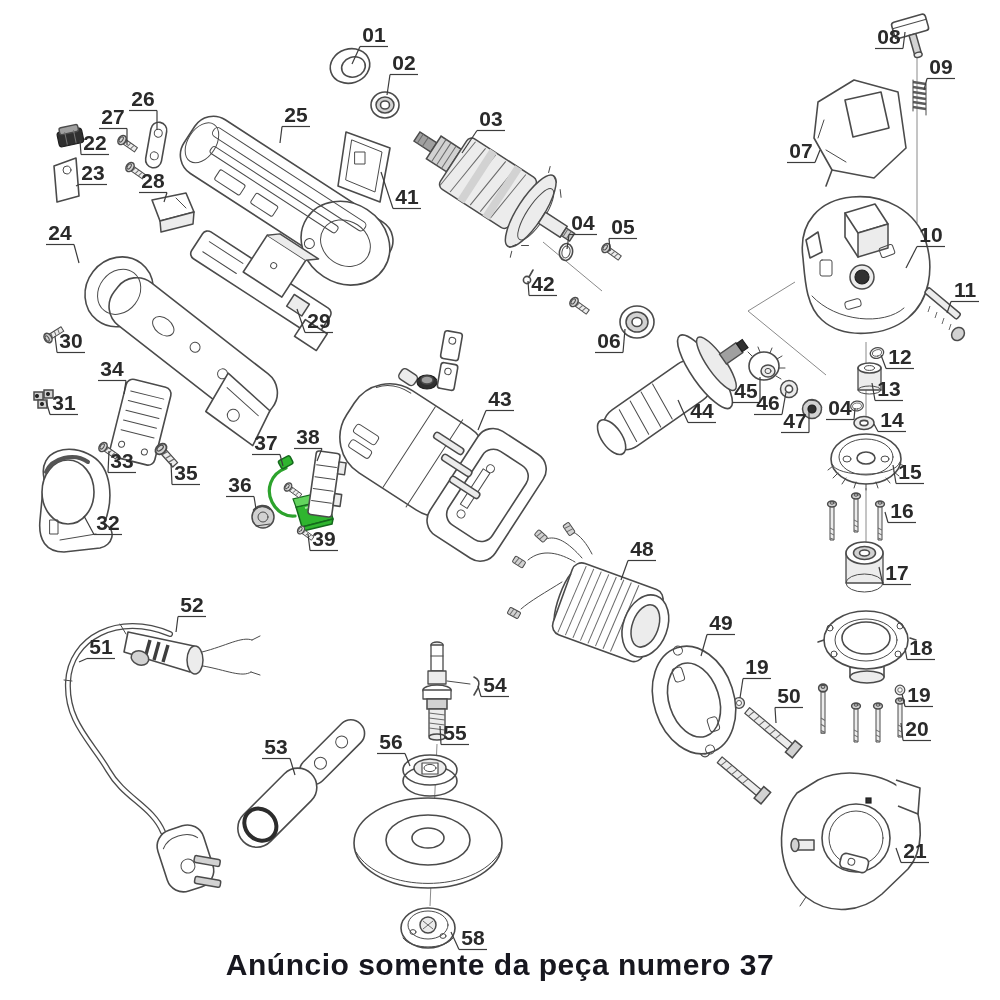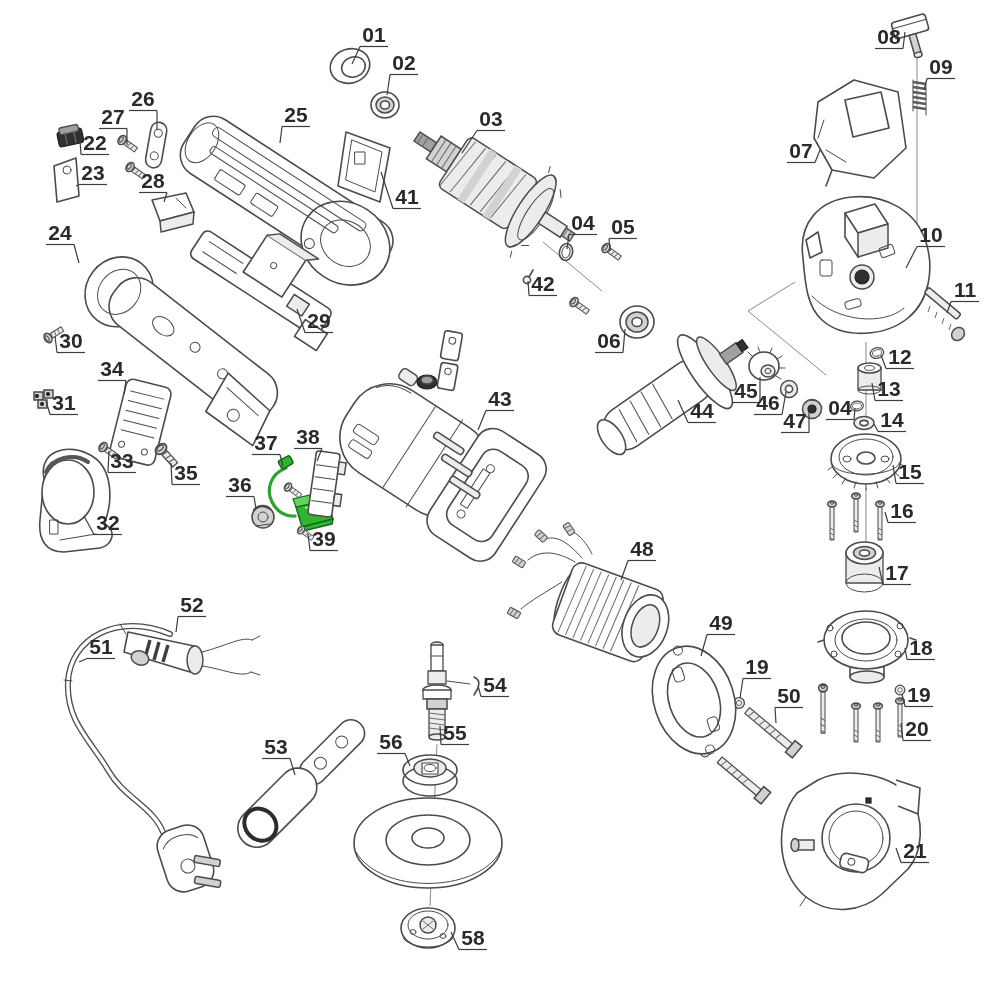--- a/index.html
+++ b/index.html
@@ -800,13 +800,14 @@
           <text x="391" y="749" text-anchor="middle" class="plabel">56</text>
         </g>
         <g>
           <line x1="459" y1="949.5" x2="487" y2="949.5" class="leader"></line>
           <line x1="459" y1="949.5" x2="451" y2="932" class="leader"></line>
           <text x="473" y="945" text-anchor="middle" class="plabel">58</text>
         </g>
       </g>
 </svg>
 
+<div id="caption">Anúncio somente da peça numero 37</div>
 </div>
 
 </body></html>

